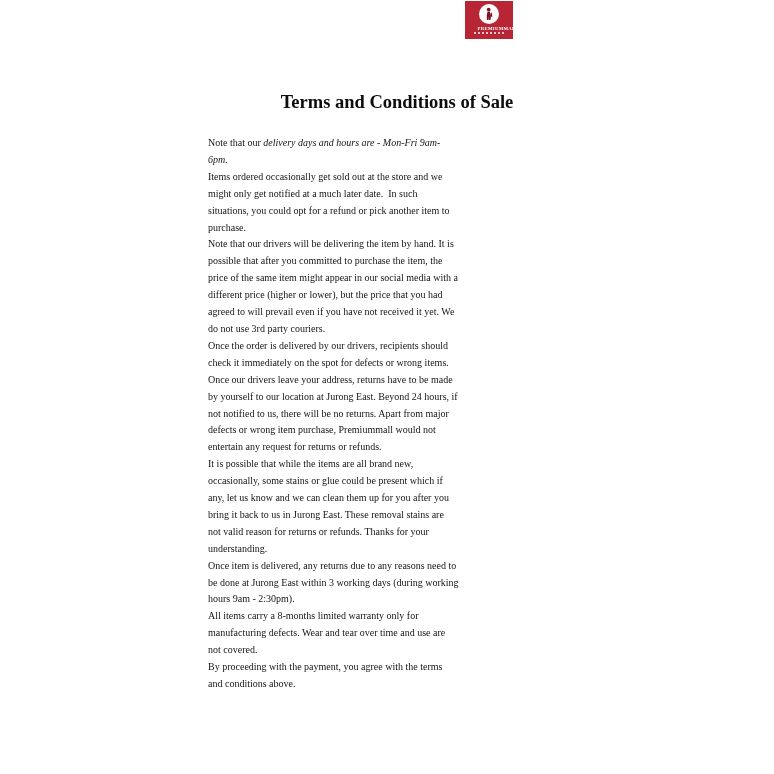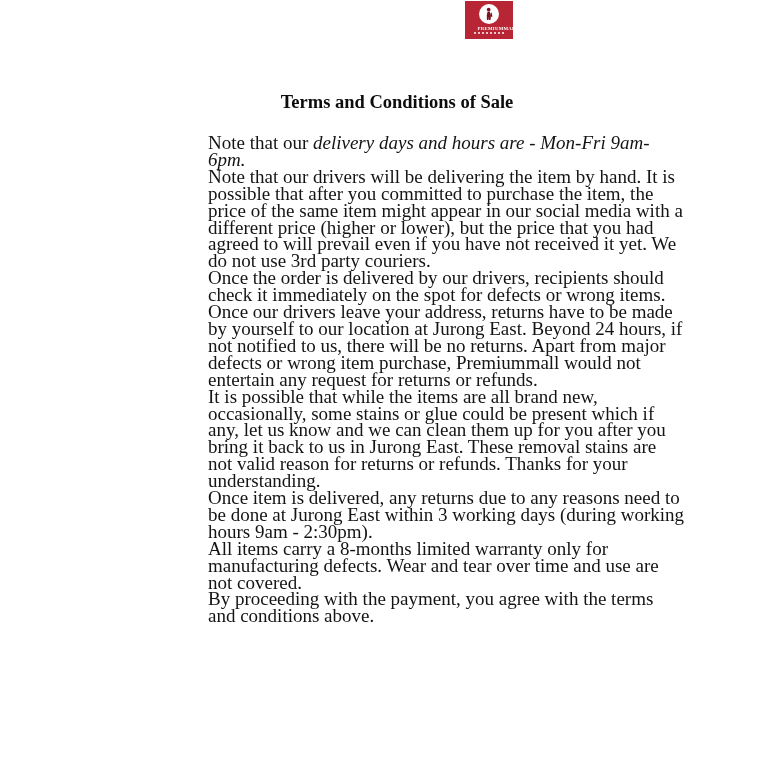--- a/index.html
+++ b/index.html
@@ -77,21 +77,21 @@
     font-family: "Liberation Serif", serif;
     font-size: 18.5px;
     font-weight: bold;
     line-height: 22px;
     text-align: center;
     color: #0d0d0d;
     margin-bottom: 22px;
   }
   .doc-body p {
     font-family: "Liberation Serif", serif;
-    font-size: 19px;
+    font-size: 10px;
     line-height: 16.9px;
     color: #141414;
     white-space: pre;       
   }
   .doc-body .italic { font-style: italic; }
 </style>
 </head>
 <body>
 
 <div class="canvas">
@@ -109,20 +109,24 @@
     </div>
     <div class="logo-brand">PREMIUMMALL</div>
     <div class="logo-tagline"></div>
   </div>
 
   <div class="content">
     <div class="doc-title">Terms and Conditions of Sale</div>
     <div class="doc-body">
         <p><span>Note that our </span><span class="italic">delivery days and hours are - Mon-Fri 9am-
 6pm.</span></p>
+        <p><span>Items ordered occasionally get sold out at the store and we
+might only get notified at a much later date.  In such
+situations, you could opt for a refund or pick another item to
+purchase.</span></p>
         <p><span>Note that our drivers will be delivering the item by hand. It is
 possible that after you committed to purchase the item, the
 price of the same item might appear in our social media with a
 different price (higher or lower), but the price that you had
 agreed to will prevail even if you have not received it yet. We
 do not use 3rd party couriers.</span></p>
         <p><span>Once the order is delivered by our drivers, recipients should
 check it immediately on the spot for defects or wrong items.
 Once our drivers leave your address, returns have to be made
 by yourself to our location at Jurong East. Beyond 24 hours, if

